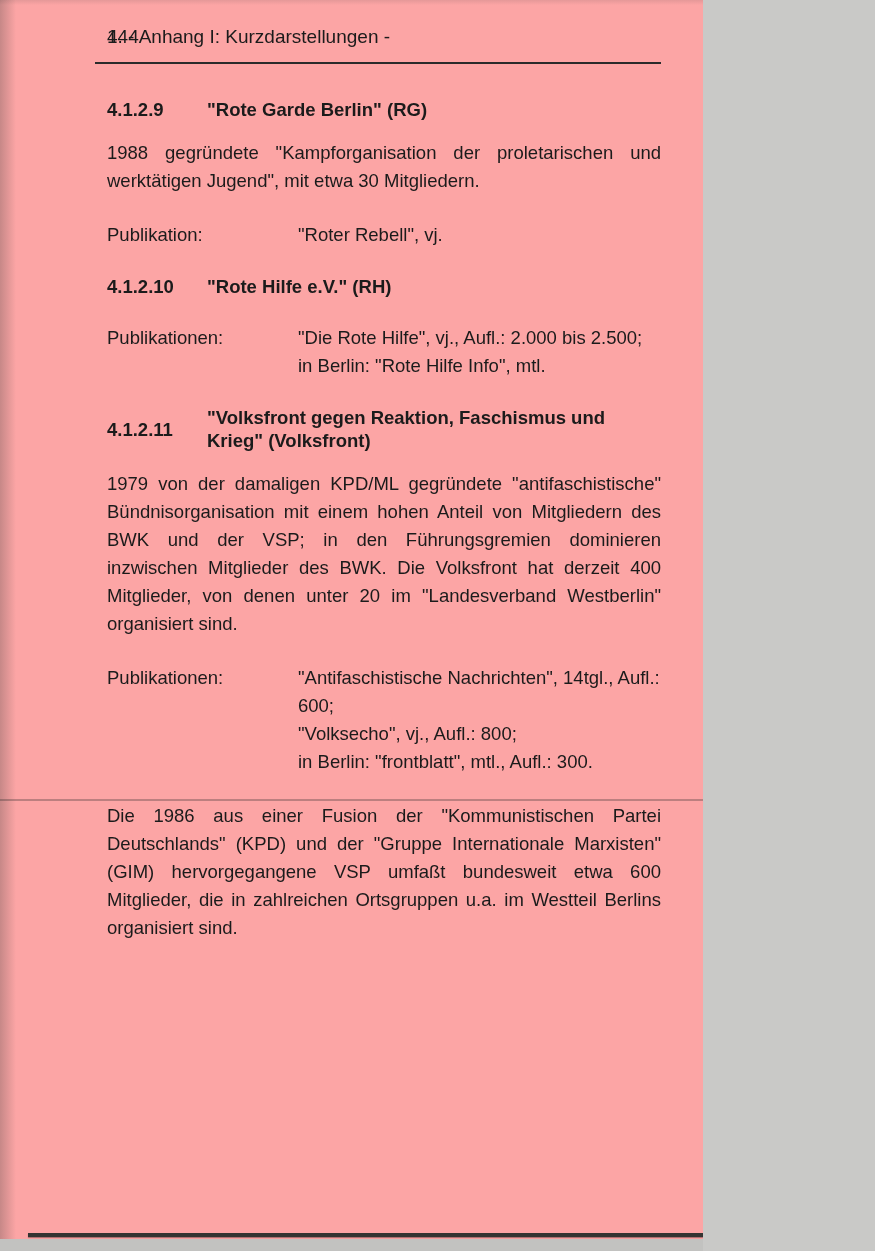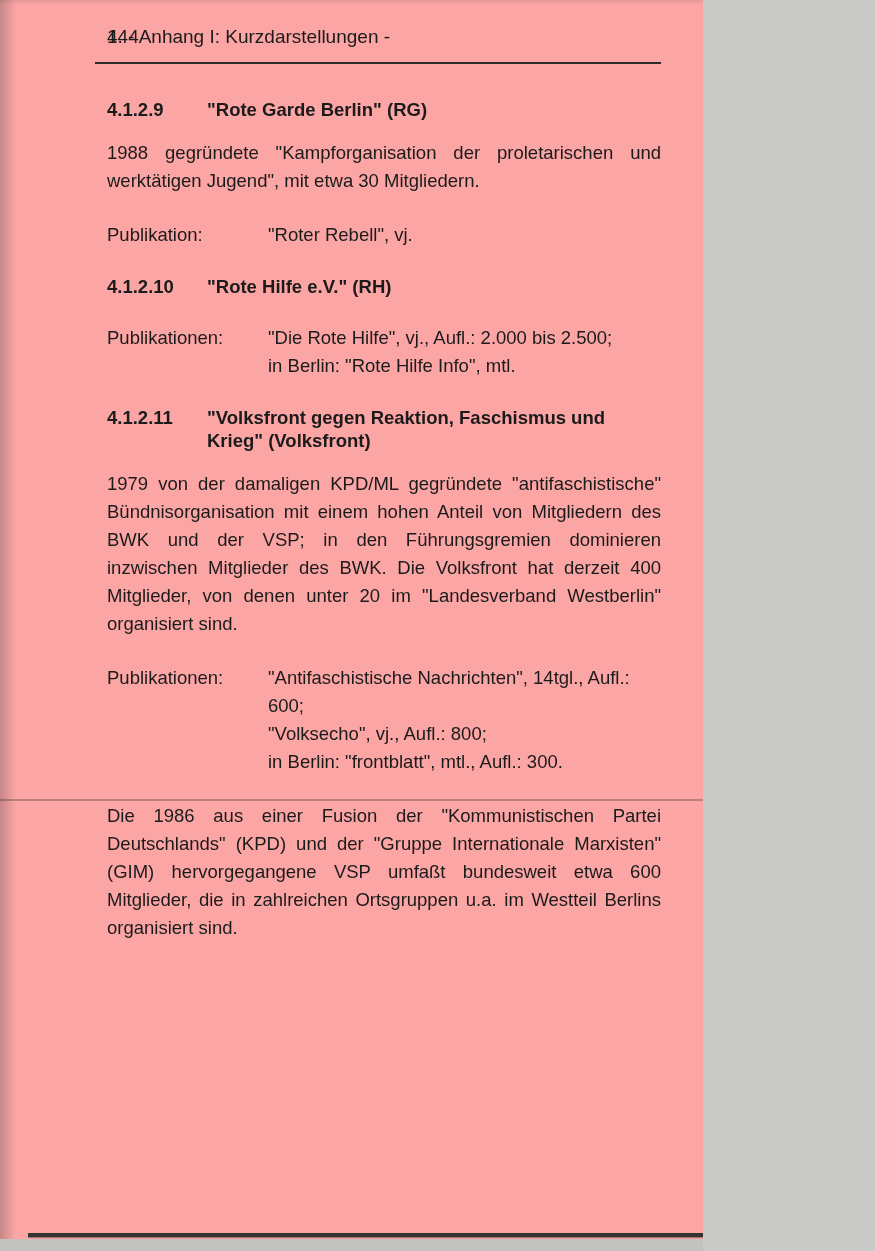--- a/index.html
+++ b/index.html
@@ -36,36 +36,38 @@
     border-top: 2px solid #2b2b2b;
     margin: 12px 0 0 -12px;
   }
   .section { margin-top: 26px; }
   .section.first { margin-top: 34px; }
   .heading {
     display: flex;
     font-weight: bold;
     font-size: 18.5px;
     line-height: 23px;
+    align-items: center;
   }
   .heading-number {
     min-width: 100px;
     flex: 0 0 auto;
   }
   .body-text {
     margin: 18px 0 0 0;
     font-size: 18.5px;
     line-height: 28px;
     text-align: justify;
   }
   .pub-row {
     display: flex;
     margin-top: 26px;
     font-size: 18.5px;
     line-height: 28px;
+    gap: 30px;
   }
   .pub-label {
     flex: 0 0 auto;
     min-width: 161px;
   }
   .pub-row.organ .pub-label {
     min-width: 103px;
   }
   .pub-lines { flex: 1 1 auto; }
 

